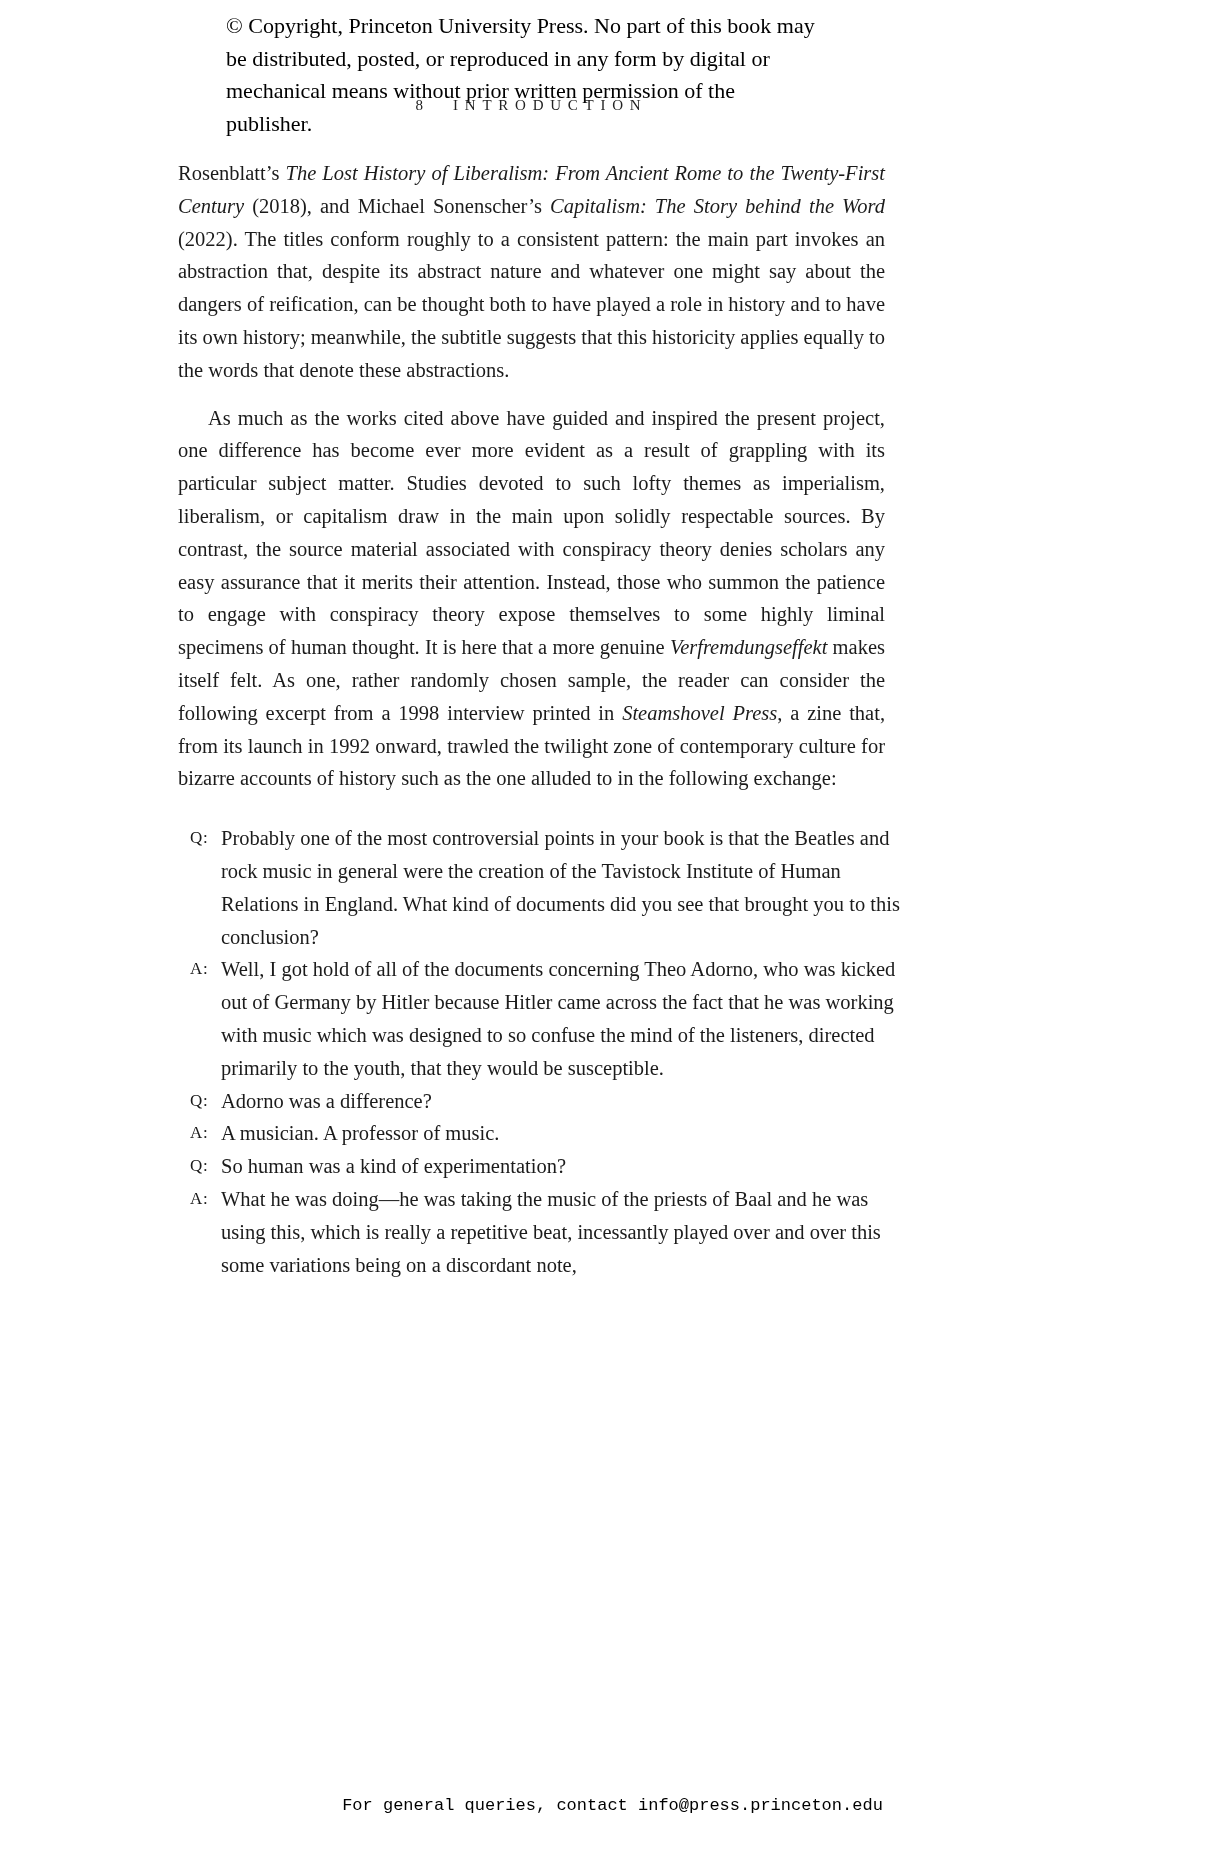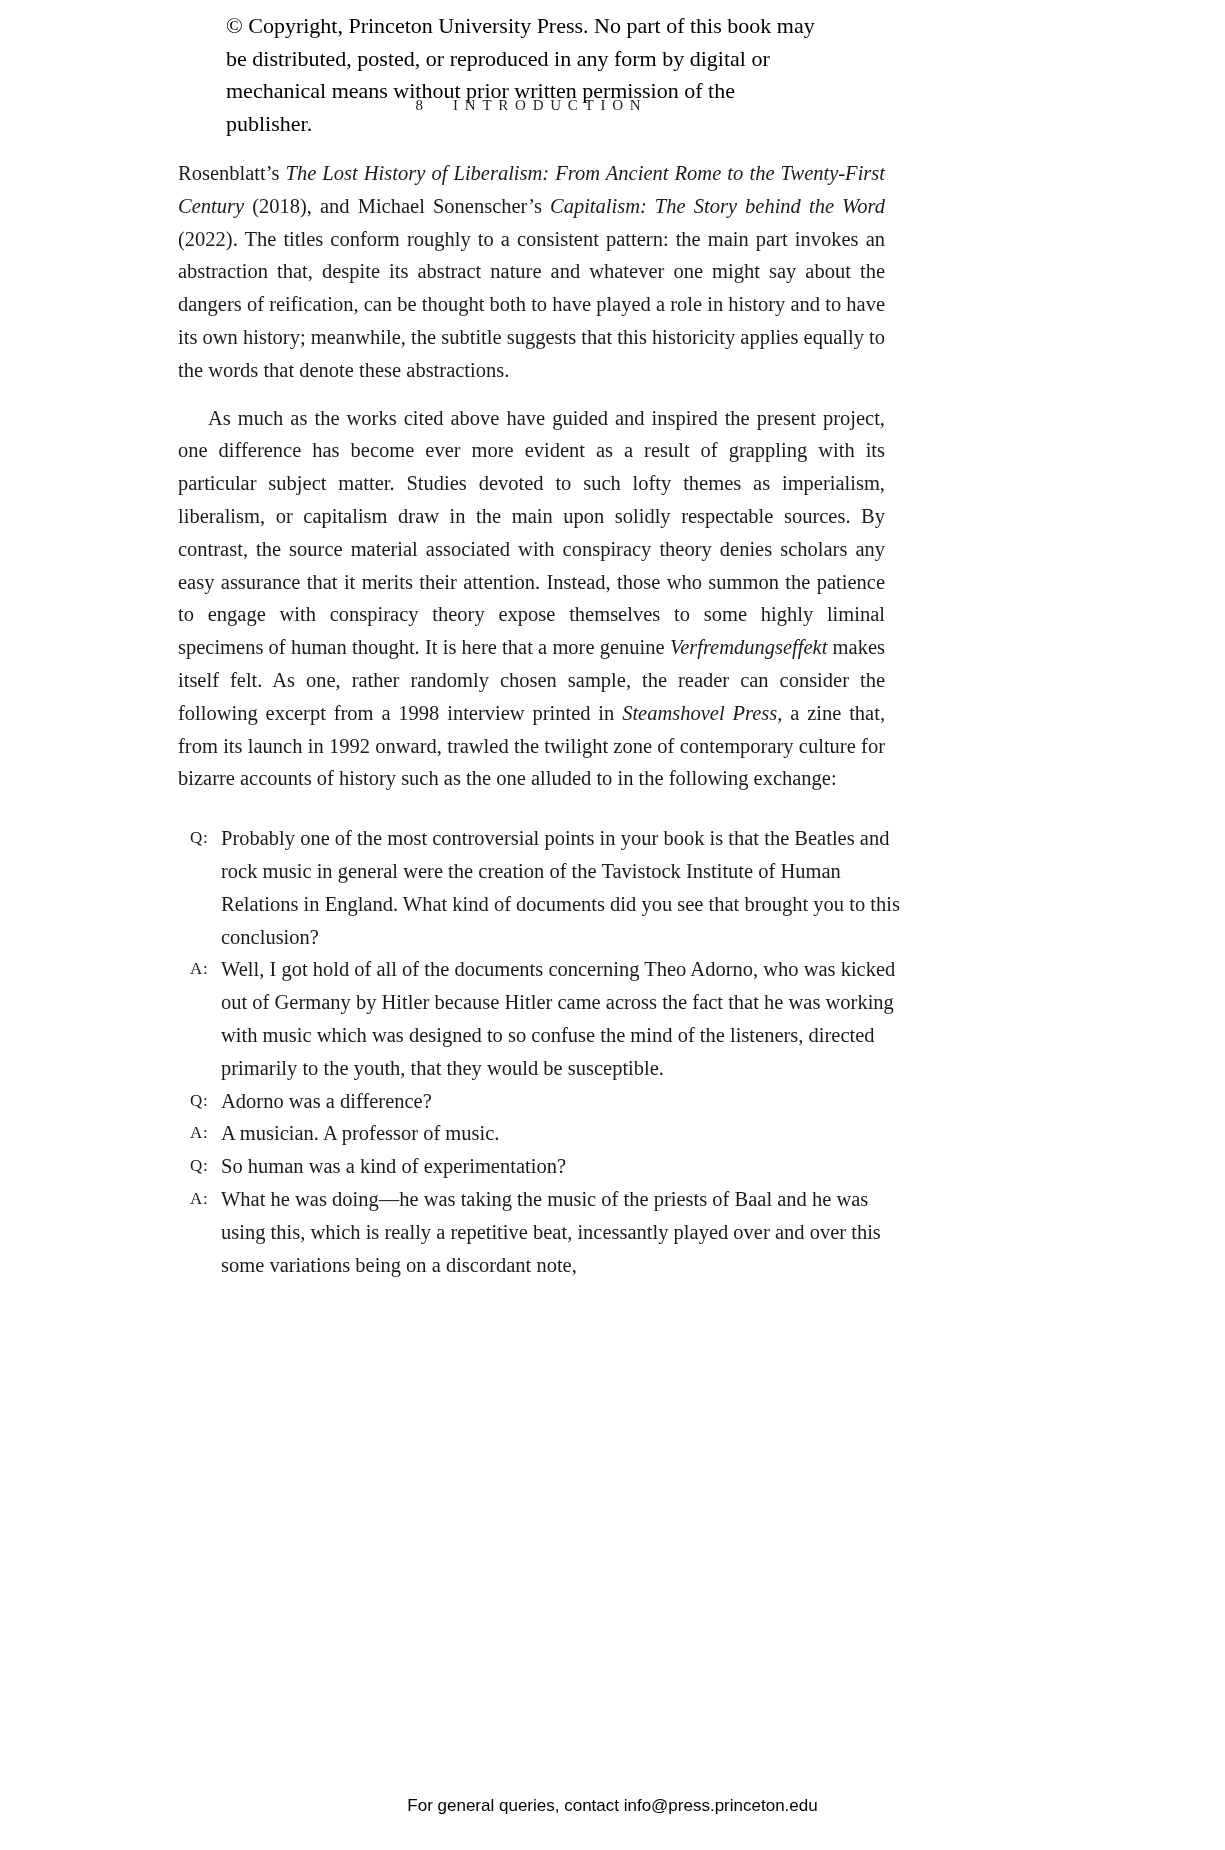--- a/index.html
+++ b/index.html
@@ -69,21 +69,21 @@
     color: #1b1b1b;
   }
   .qa-text { flex: 1; }
 
   .footer-note {
     position: absolute;
     left: 0;
     top: 1796px;
     width: 1225px;
     text-align: center;
-    font-family: Liberation Sans, sans-serif;
+    font-family: Liberation Mono, monospace;
     font-size: 17px;
     color: #000000;
   }
 </style>
 </head>
 <body>
 
 <div class="copyright">© Copyright, Princeton University Press. No part of this book may be distributed, posted, or reproduced in any form by digital or mechanical means without prior written permission of the publisher.</div>
 
 <div class="running-head">

